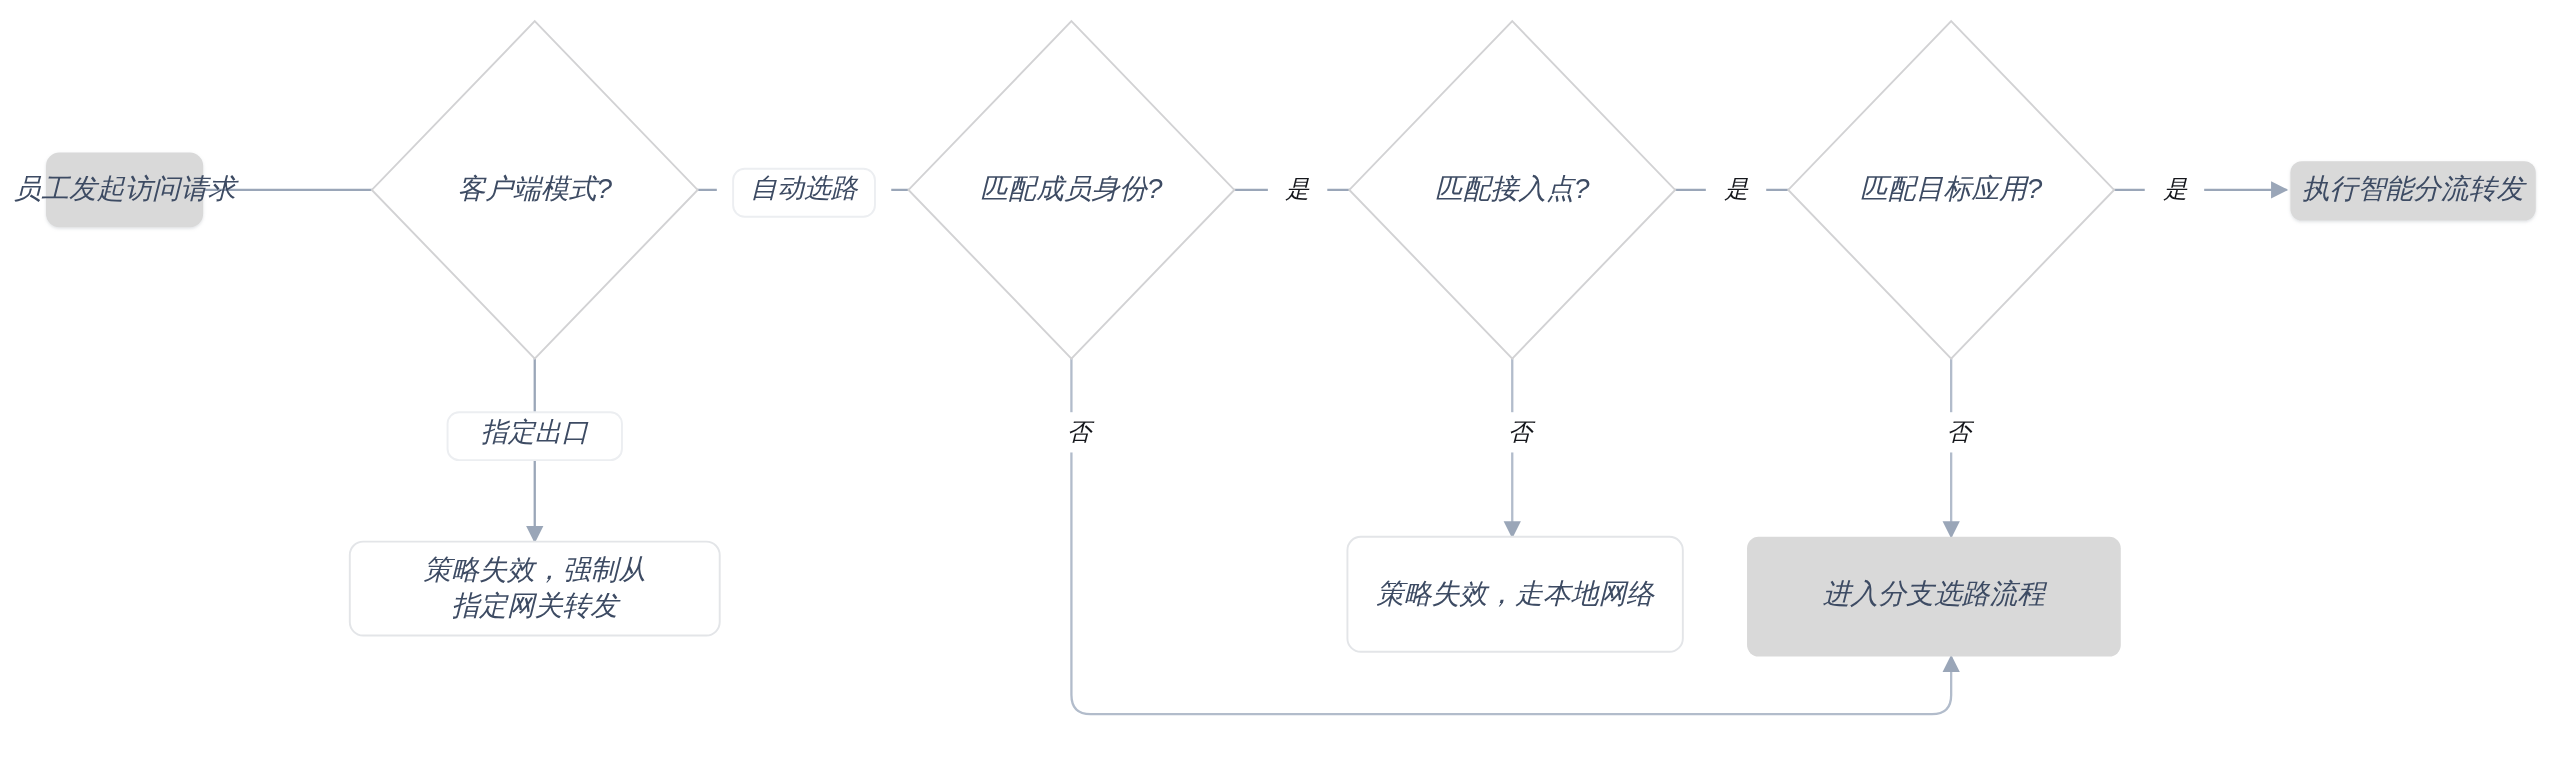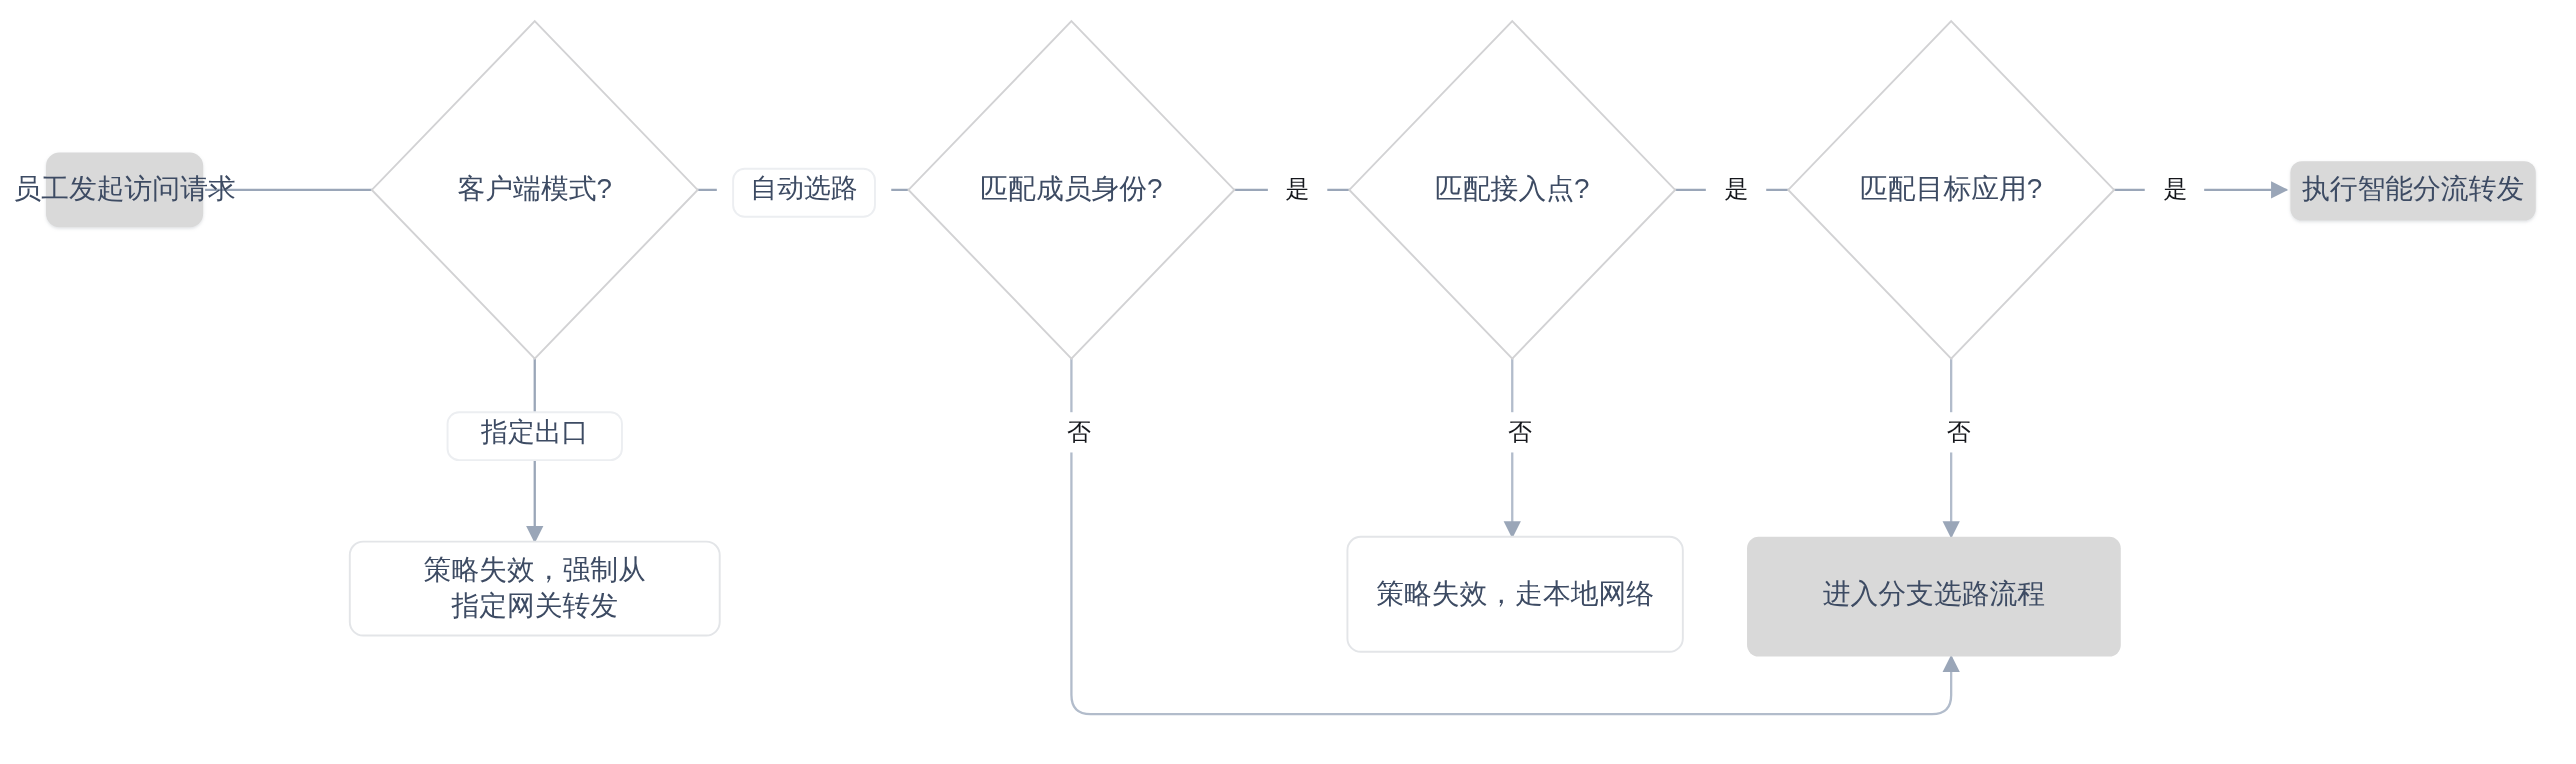--- a/index.html
+++ b/index.html
@@ -9,20 +9,21 @@
   }
   body {
     font-family: "Liberation Sans", "DejaVu Sans", sans-serif;
   }
   #stage {
     position: relative;
     width: 2576px;
     height: 751px;
     background: #ffffff;
     overflow: hidden;
+    font-style: italic;
   }
   svg#flow {
     position: absolute;
     inset: 0;
     width: 2576px;
     height: 765px;
     display: block;
   }
   .node-text {
     font-family: "Liberation Sans", "DejaVu Sans", sans-serif;

